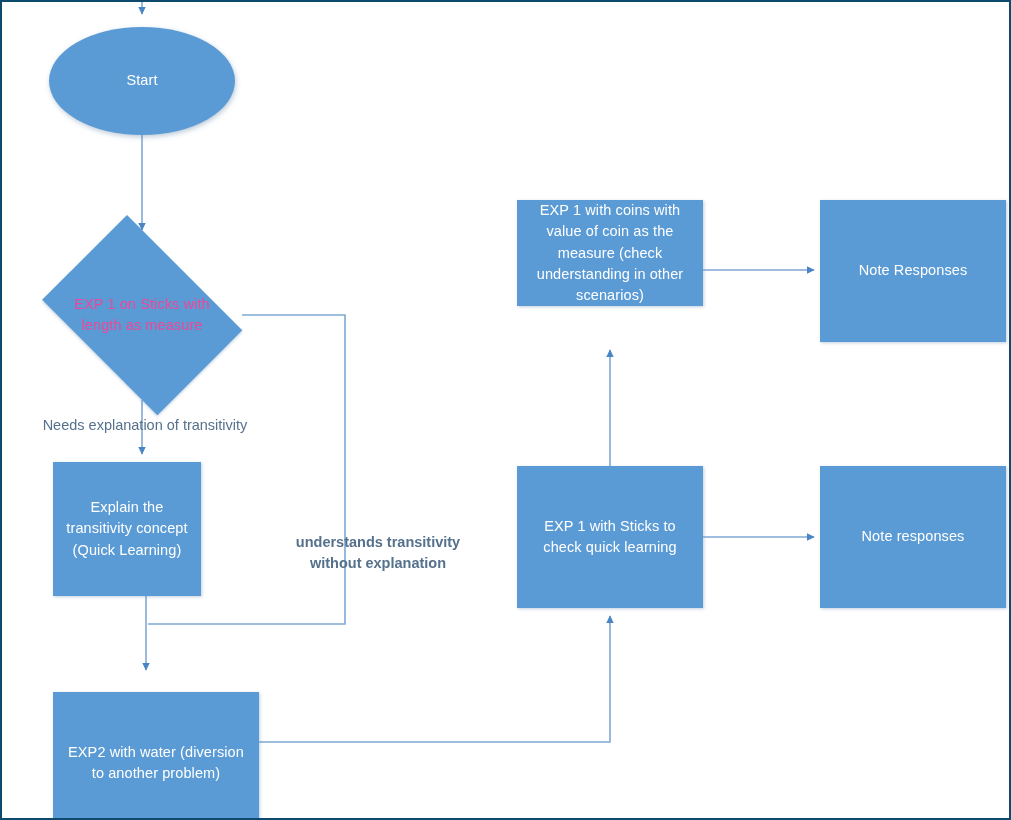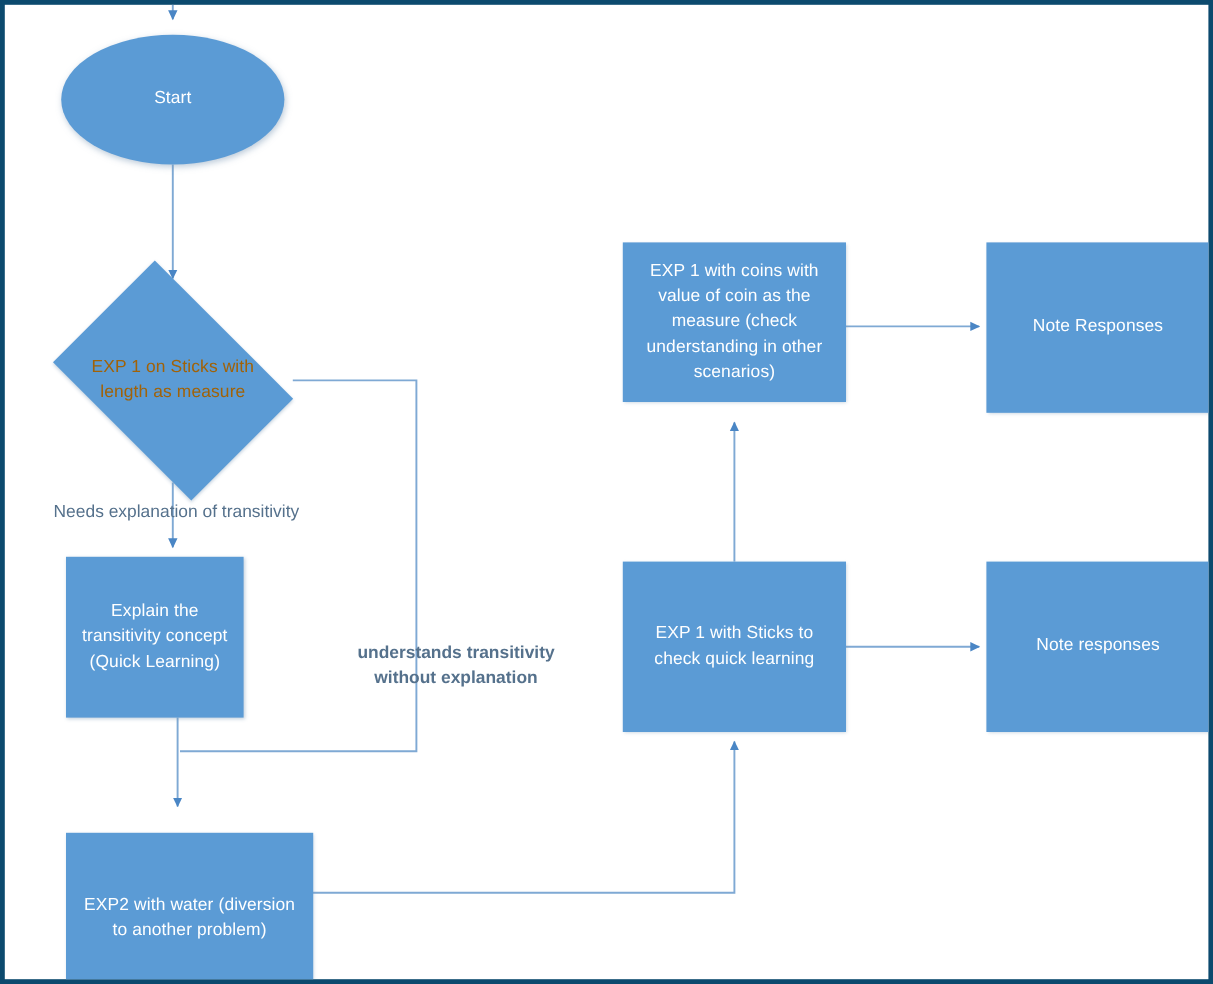--- a/index.html
+++ b/index.html
@@ -8,21 +8,21 @@
     background: #ffffff;
   }
   body {
     font-family: "Liberation Sans", sans-serif;
   }
   #page {
     position: relative;
     width: 1011px;
     height: 820px;
     background: #ffffff;
-    border: 4px solid #0c4a6e;
+    border: 2px solid #0c4a6e;
     box-sizing: border-box;
     overflow: hidden;
   }
   #canvas {
     position: absolute;
     inset: 0;
   }
   #edge-layer {
     position: absolute;
     left: 0;
@@ -66,21 +66,21 @@
     width: 70.7%;
     height: 70.7%;
     transform: translate(-50%, -50%) rotate(45deg);
     background: #5B9BD5;
     box-shadow: 1px 1px 3px rgba(120,150,180,.45);
   }
   .diamond-label {
     position: relative;
     z-index: 2;
     width: 78%;
-    color: #a16207;
+    color: #ec4899;
     font-size: 14.5px;
     line-height: 1.45;
   }
   .edge-label {
     position: absolute;
     color: #55718c;
     font-size: 14.5px;
     line-height: 1.45;
     text-align: center;
     white-space: pre-line;
@@ -131,21 +131,21 @@
     </div>
 
     <div class="node" style="left:515px; top:464px; width:186px; height:142px;">
       <span>EXP 1 with Sticks to check quick learning</span>
     </div>
 
     <div class="node" style="left:818px; top:464px; width:186px; height:142px;">
       <span>Note responses</span>
     </div>
 
-    <div class="node" style="left:515px; top:198px; width:186px; height:133px;">
+    <div class="node" style="left:515px; top:198px; width:186px; height:106px;">
       <span>EXP 1 with coins with value of coin as the measure (check understanding in other scenarios)</span>
     </div>
 
     <div class="node" style="left:818px; top:198px; width:186px; height:142px;">
       <span>Note Responses</span>
     </div>
 
     <div class="edge-label" style="left:8px; top:413px; width:270px; text-align:center;">Needs explanation  of transitivity</div>
 
     <div class="edge-label" style="left:268px; top:530px; width:216px;font-weight:bold;">understands transitivity

